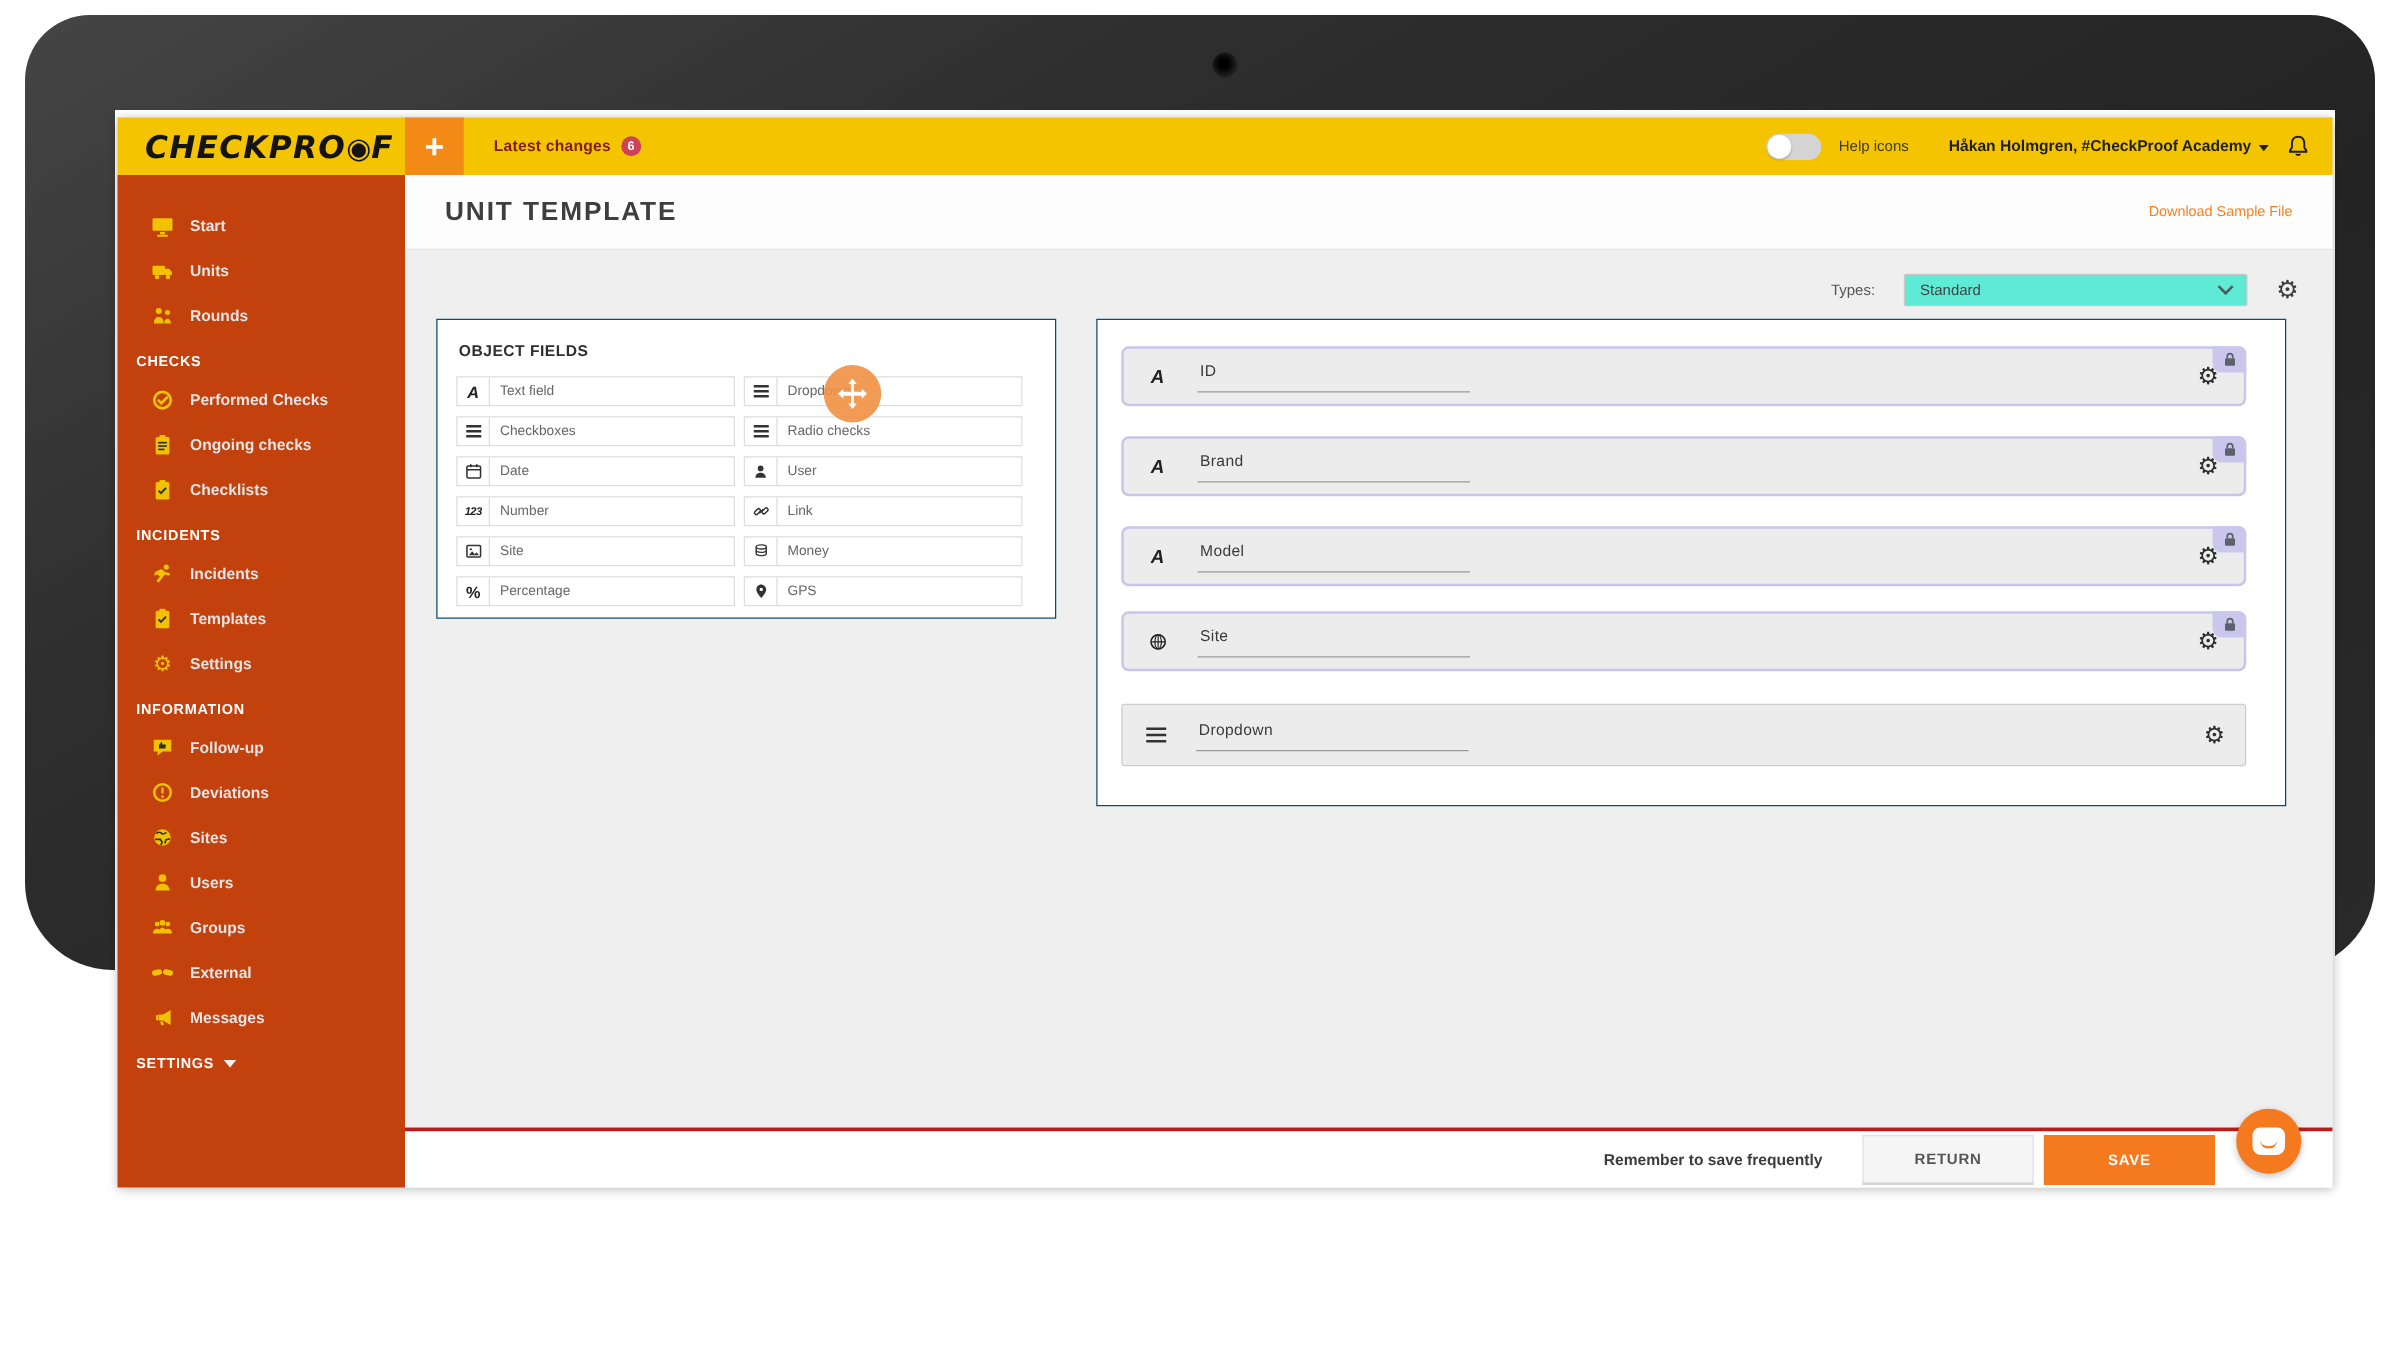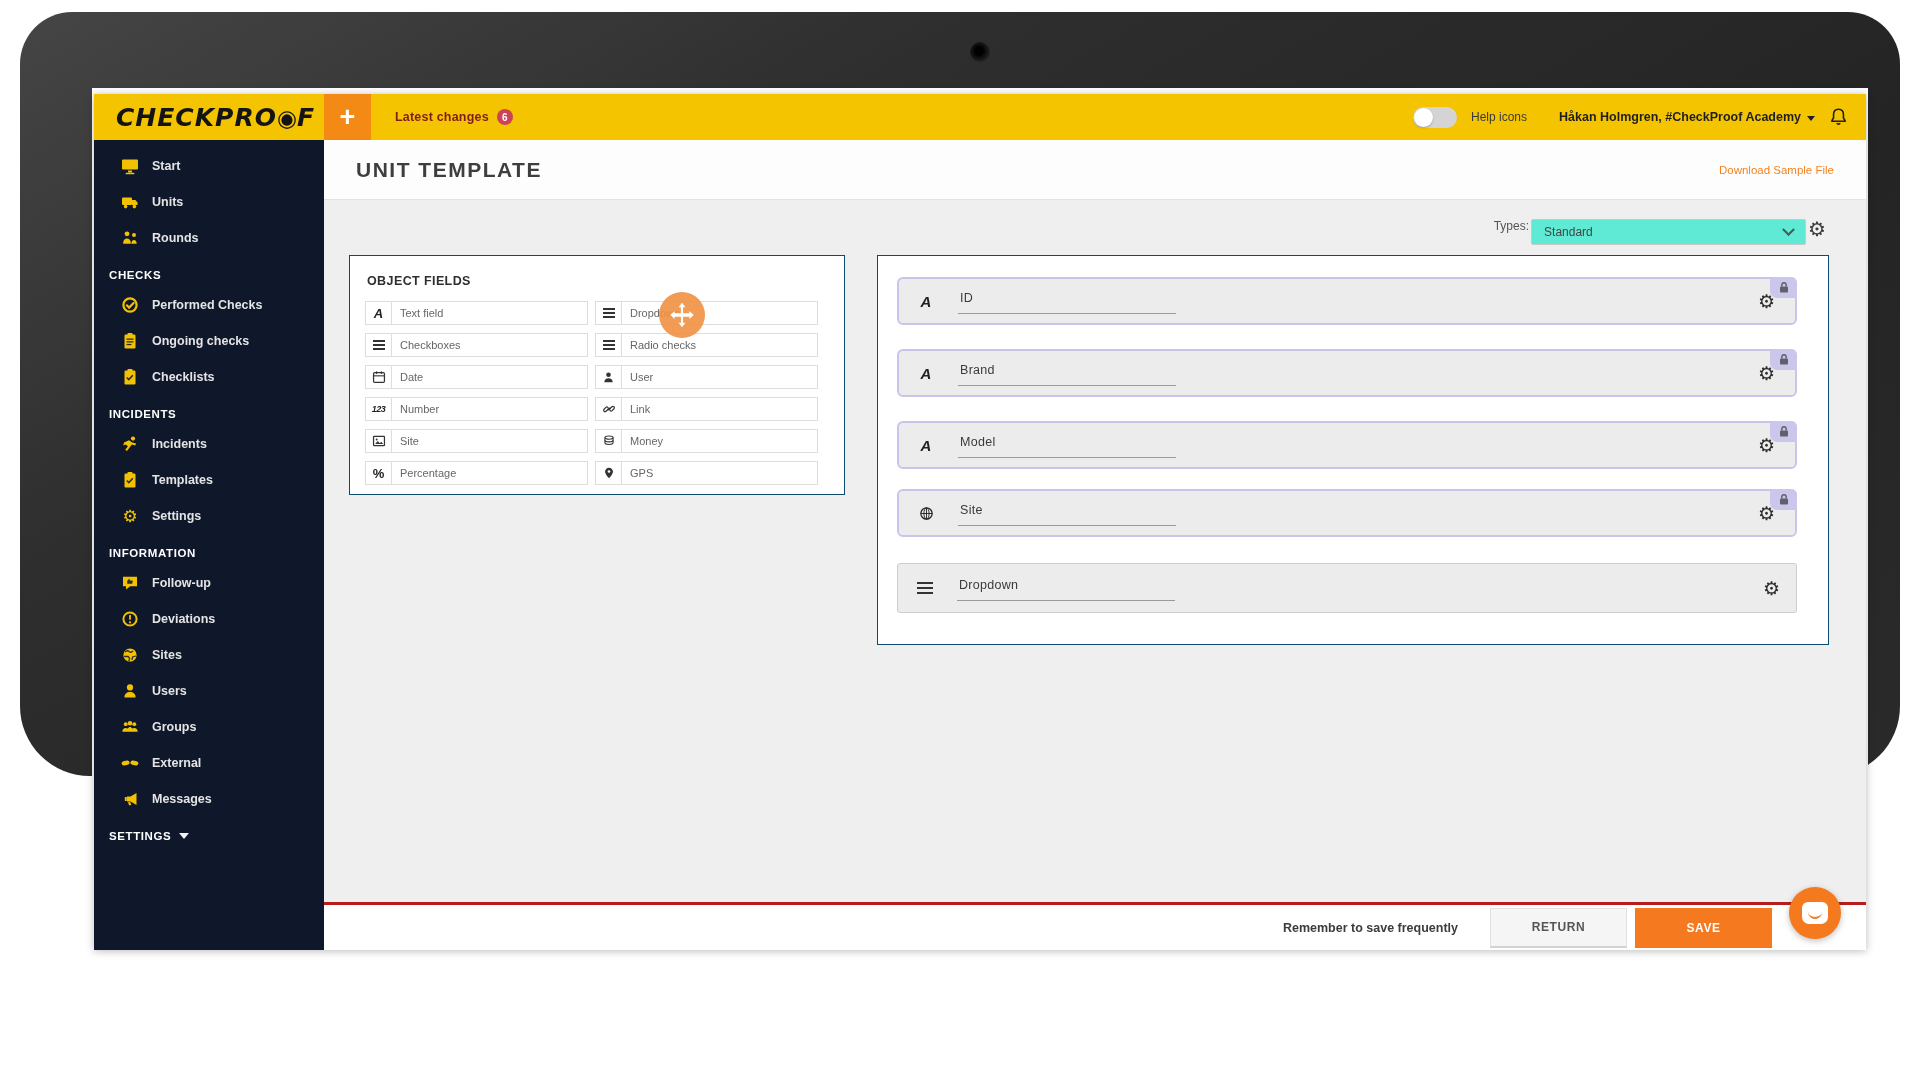--- a/index.html
+++ b/index.html
@@ -37,37 +37,37 @@
   .help-label { font-size:12px; font-weight:400; color:#3a3a3a; margin-right:18px; }
   .username { font-size:12.5px; font-weight:700; color:#1f1f1f; }
   .caret-down { width:0; height:0; border-left:4px solid transparent; border-right:4px solid transparent;
     border-top:5px solid #1f1f1f; display:inline-block; margin-left:6px; }
   .bell svg { display:block; }
 
   
   .app-body { flex:1; display:flex; min-height:0; }
 
   
-  .sidebar { width:230px; background:#0f172a; flex:0 0 230px; padding-top:8px; overflow:hidden; }
+  .sidebar { width:230px; background:#c2410c; flex:0 0 230px; padding-top:23px; overflow:hidden; }
   .side-header { color:#fff; font-size:11.5px; font-weight:700; letter-spacing:.6px;
     padding:13px 0 6px 15px; display:flex; align-items:center; }
   .side-item { height:36px; display:flex; align-items:center; padding-left:25px; cursor:pointer; }
   .side-item .ico { width:22px; height:18px; display:flex; align-items:center; justify-content:center; margin-right:11px; }
   .side-item .lbl { color:#e4e4e4; font-size:12.5px; font-weight:700; }
   .side-caret { width:0; height:0; border-left:5px solid transparent; border-right:5px solid transparent;
     border-top:6px solid #f2f2f2; margin-left:8px; }
 
   
   .content { position:relative; flex:1; background:#efefef; }
   .page-head { position:absolute; left:0; top:0; right:0; height:60px; background:#fdfdfd;
     border-bottom:1px solid #e3e3e3; display:flex; align-items:center; padding:0 32px; }
   .page-title { font-size:21px; font-weight:700; color:#3e3e3e; letter-spacing:1.5px; }
   .download-link { margin-left:auto; color:#F5821F; font-size:11.5px; cursor:pointer; }
 
-  .types-row { position:absolute; top:79px; right:40px; display:flex; align-items:flex-start; gap:2px; }
+  .types-row { position:absolute; top:79px; right:27px; display:flex; align-items:center; gap:23px; }
   .types-label { font-size:12px; color:#555; }
   .select { width:275px; height:26px; background:#5eead4; border:1px solid #c9c9c9; border-radius:2px;
     display:flex; align-items:center; padding:0 12px; cursor:pointer; }
   .select .val { font-size:12px; color:#444; }
   .select .chev { margin-left:auto; width:9px; height:9px; border-right:2px solid #555; border-bottom:2px solid #555;
     transform:rotate(45deg) translate(-2px,-2px); }
   .gear-glyph { font-size:20px; color:#3d3d3d; line-height:1; cursor:pointer; }
 
   
   .panel { background:#fff; border:1px solid #0c4a6e; position:absolute; }

